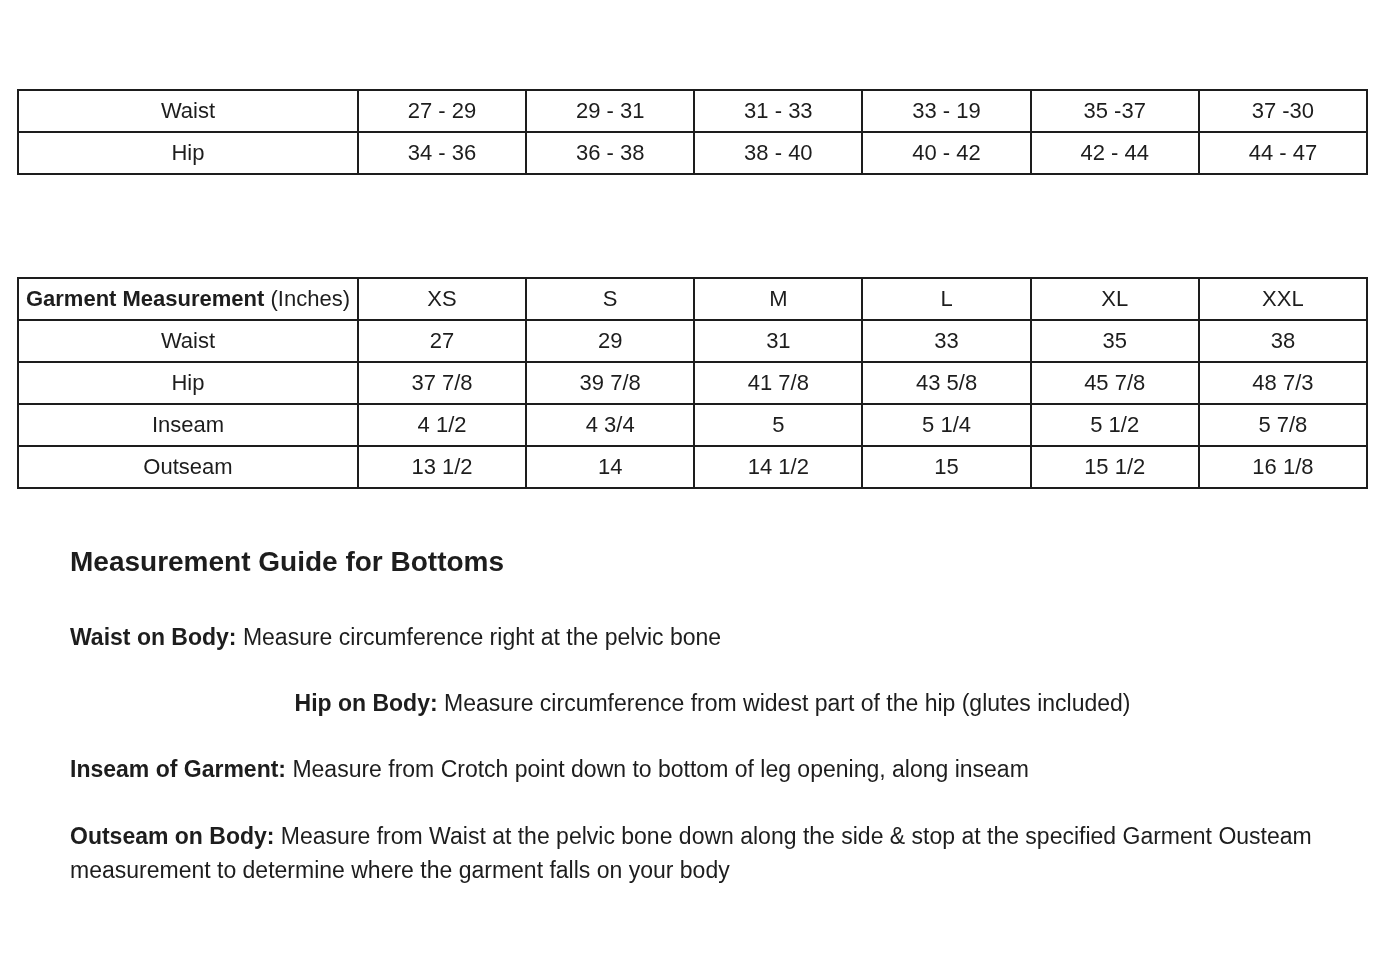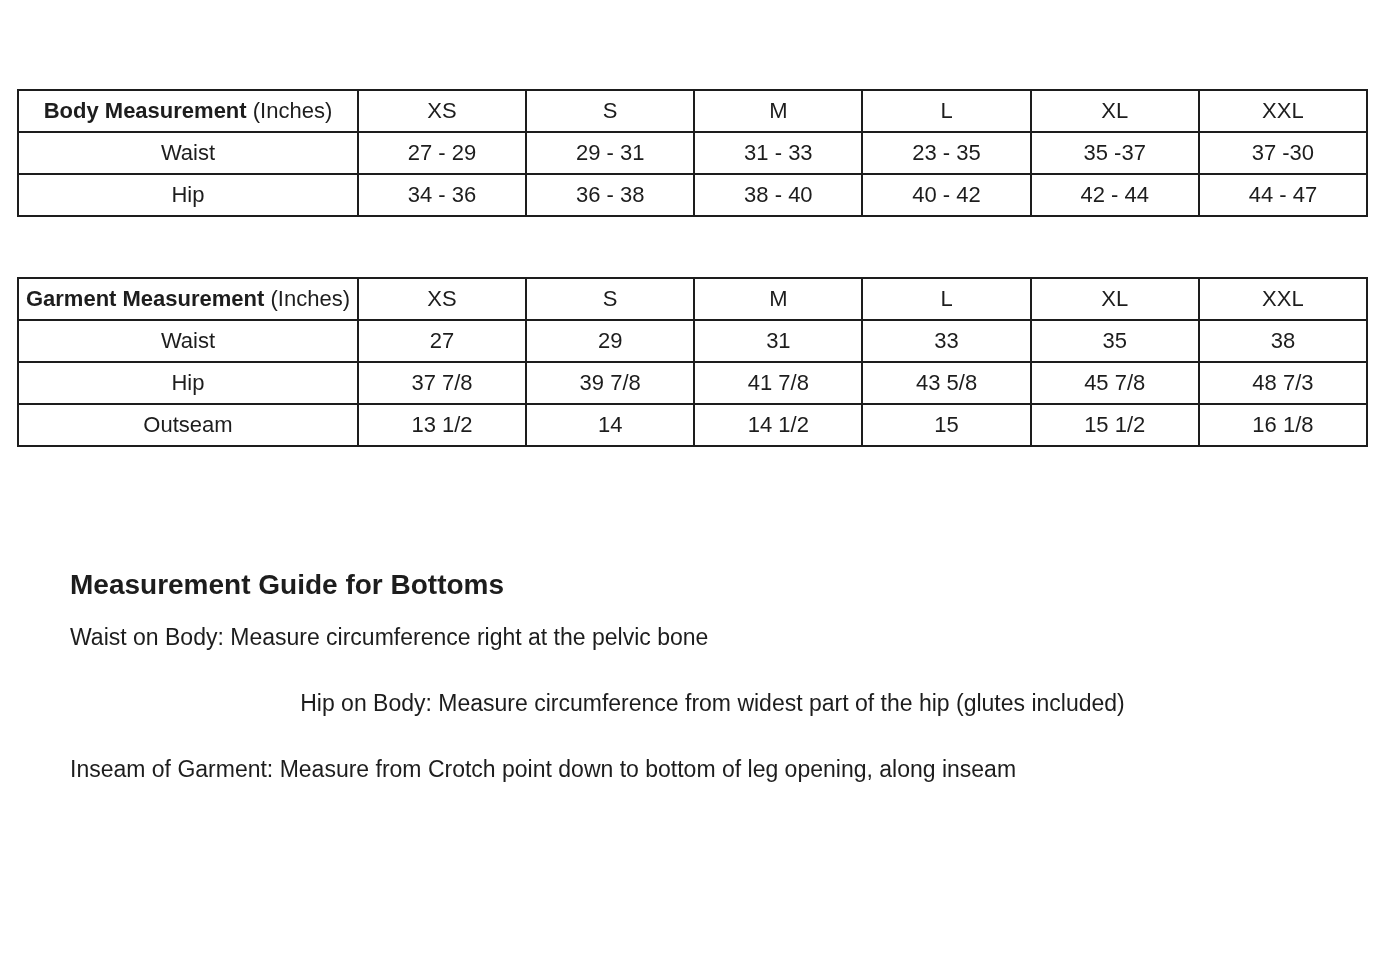--- a/index.html
+++ b/index.html
@@ -34,38 +34,38 @@
     font-size: 22px;
     font-weight: 400;
     color: #1d1d1d;
     white-space: nowrap;
   }
   .size-table col.label-col { width: 25.2%; }
   .title-bold { font-weight: 700; }
   .guide-title {
     position: absolute;
     left: 70px;
-    top: 569px;
+    top: 546px;
     margin: 0;
     font-size: 28px;
     font-weight: 700;
     color: #1d1d1d;
     white-space: nowrap;
   }
   .guide-item {
     position: absolute;
     left: 70px;
     margin: 0;
     width: 1285px;
     font-size: 23px;
     line-height: 34px;
     font-weight: 400;
     color: #1d1d1d;
   }
-  .guide-item .term { font-weight: 400; }
+  .guide-item .term { font-weight: 700; }
   .gi-0 { top: 620px; }
   .gi-1 { top: 686px; text-align: center; }
   .gi-2 { top: 752px; }
   .gi-3 { top: 819px; }
 </style>
 </head>
 <body>
 
 <div class="page">
 
@@ -73,35 +73,26 @@
     <colgroup>
       <col class="label-col">
         <col>
         <col>
         <col>
         <col>
         <col>
         <col>
     </colgroup>
     <tbody>
-        <tr>
-      <th><span class="title-bold">Body Measurement</span> <span>(Inches)</span></th>
-      <th>XS</th>
-      <th>S</th>
-      <th>M</th>
-      <th>L</th>
-      <th>XL</th>
-      <th>XXL</th>
-    </tr>
     <tr>
       <td>Waist</td>
       <td>27 - 29</td>
       <td>29 - 31</td>
       <td>31 - 33</td>
-      <td>23 - 35</td>
+      <td>33 - 19</td>
       <td>35 -37</td>
       <td>37 -30</td>
     </tr>
     <tr>
       <td>Hip</td>
       <td>34 - 36</td>
       <td>36 - 38</td>
       <td>38 - 40</td>
       <td>40 - 42</td>
       <td>42 - 44</td>
@@ -142,33 +133,43 @@
     <tr>
       <td>Hip</td>
       <td>37 7/8</td>
       <td>39 7/8</td>
       <td>41 7/8</td>
       <td>43 5/8</td>
       <td>45 7/8</td>
       <td>48 7/3</td>
     </tr>
     <tr>
+      <td>Inseam</td>
+      <td>4 1/2</td>
+      <td>4 3/4</td>
+      <td>5</td>
+      <td>5 1/4</td>
+      <td>5 1/2</td>
+      <td>5 7/8</td>
+    </tr>
+    <tr>
       <td>Outseam</td>
       <td>13 1/2</td>
       <td>14</td>
       <td>14 1/2</td>
       <td>15</td>
       <td>15 1/2</td>
       <td>16 1/8</td>
     </tr>
   </tbody>
     </table>
 
   <h1 class="guide-title">Measurement Guide for Bottoms</h1>
 
   <p class="guide-item gi-0"><span class="term">Waist on Body:</span> <span>Measure circumference right at the pelvic bone</span></p>
 
   <p class="guide-item gi-1"><span class="term">Hip on Body:</span> <span>Measure circumference from widest part of the hip (glutes included)</span></p>
 
   <p class="guide-item gi-2"><span class="term">Inseam of Garment:</span> <span>Measure from Crotch point down to bottom of leg opening, along inseam</span></p>
 
+  <p class="guide-item gi-3"><span class="term">Outseam on Body:</span> <span>Measure from Waist at the pelvic bone down along the side &amp; stop at the specified Garment Ousteam measurement to determine where the garment falls on your body</span></p>
 
 </div>
 
 </body></html>

